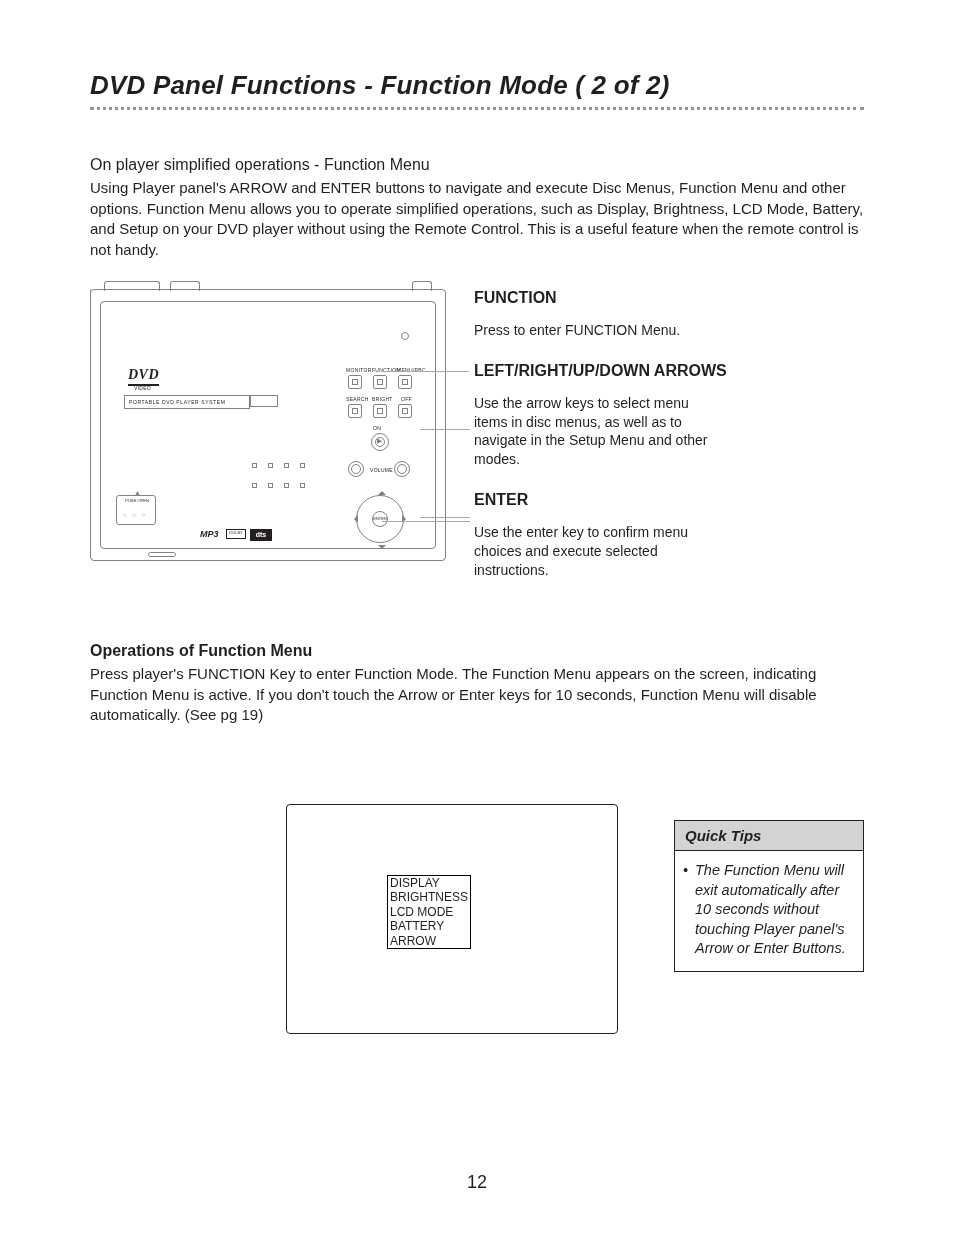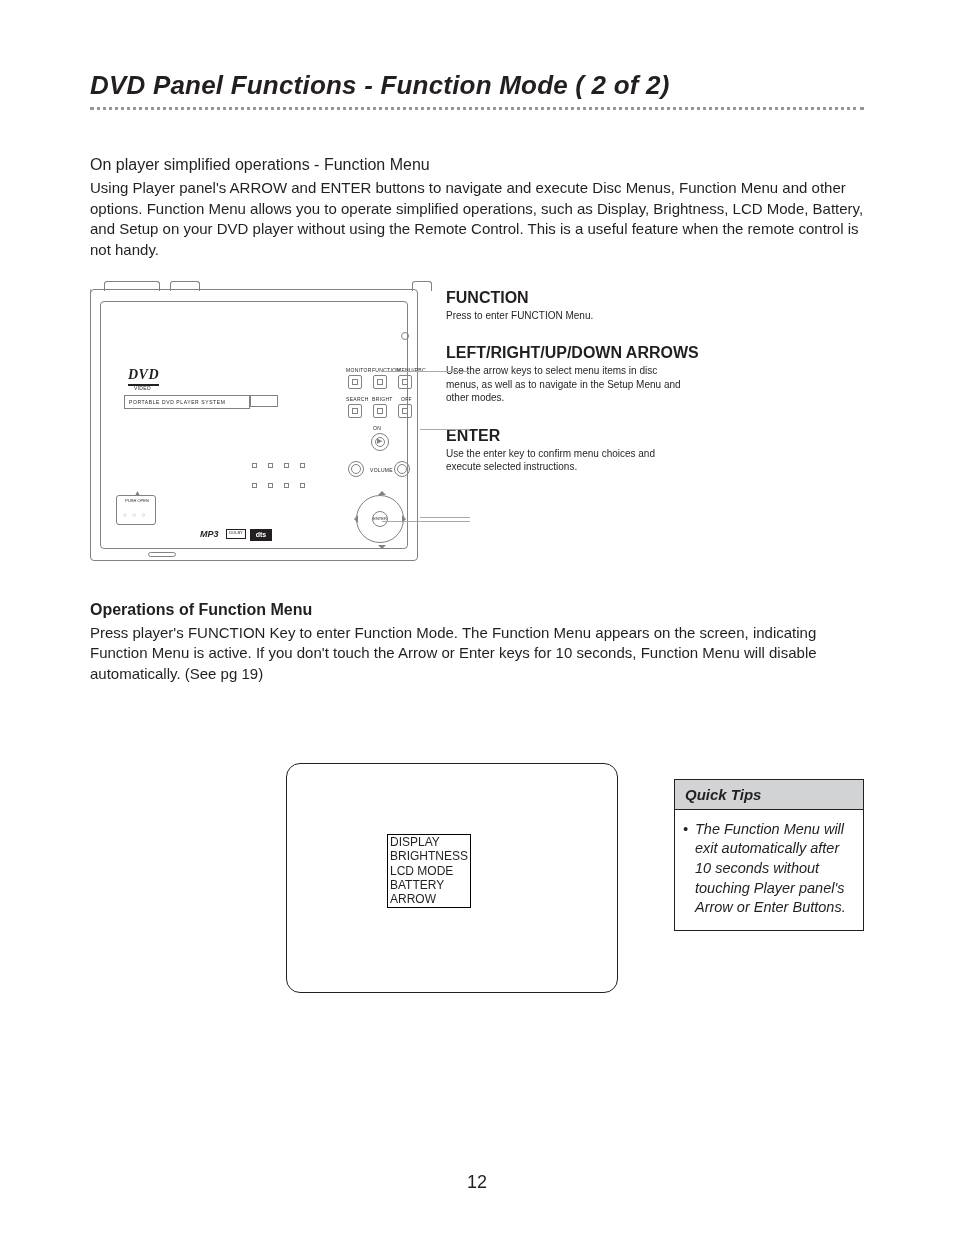--- a/index.html
+++ b/index.html
@@ -3,21 +3,21 @@
 <meta charset="utf-8">
 <style>
   * { box-sizing: border-box; margin: 0; padding: 0; }
   html, body { width: 954px; height: 1235px; background: #fff; font-family: Arial, Helvetica, sans-serif; color: #231f20; }
   .page { position: relative; width: 954px; height: 1235px; padding: 70px 90px 40px 90px; }
   .title { font-style: italic; font-weight: bold; font-size: 26px; letter-spacing: 0.2px; }
   .dotrule { margin-top: 6px; border: none; border-top: 3px dotted #939598; width: 100%; }
   .sec-h { font-weight: normal; font-size: 16px; margin-top: 46px; }
   .body { font-size: 15px; line-height: 1.38; margin-top: 4px; }
   .row { display: flex; gap: 28px; margin-top: 28px; align-items: flex-start; }
-  .diagram { width: 328px; height: 272px; position: relative; }
+  .diagram { width: 356px; height: 272px; position: relative; }
   .dvd-outer { position:absolute; inset:0; border:1px solid #808285; border-radius:4px; }
   .hinge { position:absolute; top:-8px; height:10px; border:1px solid #808285; border-bottom:none; border-radius:3px 3px 0 0; background:#fff; }
   .h1 { left:14px; width:56px; }
   .h2 { left:80px; width:30px; }
   .h3 { left:322px; width:20px; }
   .dvd-inner { position:absolute; left:10px; right:10px; top:12px; bottom:12px; border:1px solid #808285; border-radius:4px; }
   .dvd-logo { position:absolute; left:38px; top:78px; font-family: Georgia, 'Times New Roman', serif; font-style: italic; font-weight:bold; font-size:14px; border-bottom:2px solid #231f20; padding-bottom:1px; letter-spacing:0.5px; }
   .dvd-sub { position:absolute; left:44px; top:96px; font-size:4px; letter-spacing:1px; }
   .lbl { position:absolute; left:34px; top:106px; width:126px; border:1px solid #808285; font-size:5px; letter-spacing:0.6px; padding:3px 4px; text-align:left; }
   .disp { position:absolute; left:160px; top:106px; width:28px; height:12px; border:1px solid #808285; }
@@ -58,24 +58,24 @@
   .slot{position:absolute; left:58px; bottom:4px; width:28px; height:5px; border:1px solid #808285; border-radius:3px;}
   .leader{position:absolute; background:#a7a9ac; height:1px;}
   .ld1{left:293px; top:82px; width:86px;}
   .ld2{left:330px; top:228px; width:50px;}
   .ld2b{left:330px; top:140px; width:1px; height:88px; background:#a7a9ac;}
   .ld2c{left:330px; top:140px; width:50px;}
   .ld3a{left:292px; top:232px; width:88px;}
   .callouts { flex:1; }
   .co { margin-bottom: 22px; }
   .co h4 { font-size: 16px; font-weight: bold; }
-  .co p { font-size: 10px; line-height: 1.35; margin-top:2px; }
+  .co p { font-size: 14px; line-height: 1.35; margin-top:14px; }
   .sec2-h { font-weight: bold; font-size: 16px; margin-top: 40px; }
   .row2 { display:flex; gap:56px; align-items:flex-start; margin-top: 78px; }
-  .screen { margin-left: 196px; width:360px; height:230px; border:1.5px solid #231f20; border-radius:14px; position:relative; }
+  .screen { margin-left: 196px; width:360px; height:230px; border:1.5px solid #231f20; border-radius:4px; position:relative; }
   .menu { position:absolute; left:100px; top:70px; border:1px solid #000; }
   .menu div { font-size:12px; line-height:1.2; padding:0 2px; font-family: Arial, sans-serif; }
   .tips { width:206px; border:1px solid #231f20; margin-top:16px; }
   .tips .th { background:#d1d3d4; font-style:italic; font-weight:bold; padding:6px 10px; font-size:15px; border-bottom:1px solid #231f20; }
   .tips ul { list-style:none; padding:10px 10px 12px 20px; }
   .tips li { font-style: italic; font-size: 14.5px; line-height:1.35; position:relative; }
   .tips li:before { content:"•"; position:absolute; left:-12px; top:0; }
   .pgnum { position:absolute; left:0; right:0; bottom:42px; text-align:center; font-size:18px; }
 </style>
 </head>

